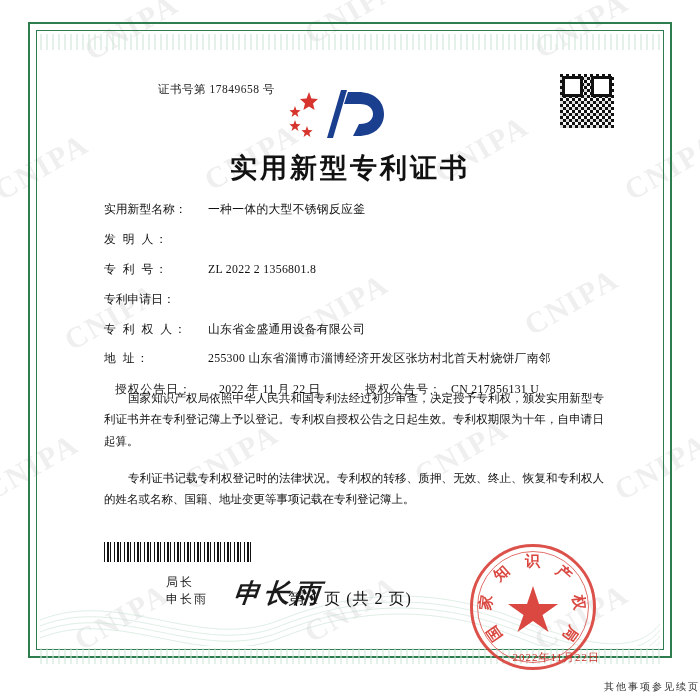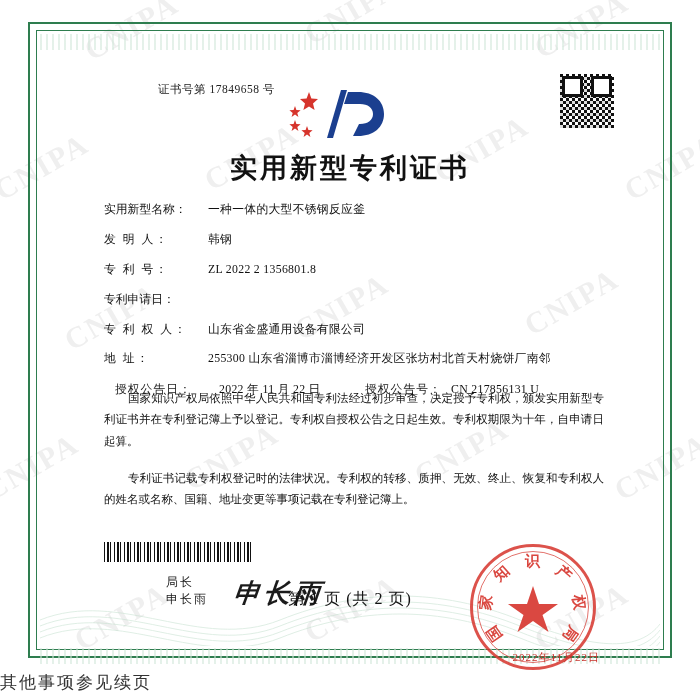--- a/index.html
+++ b/index.html
@@ -304,22 +304,22 @@
     font-size: 16px;
     color: #111;
     letter-spacing: 1px;
   }
 
   .footer-note {
     position: absolute;
     left: 0;
     bottom: 6px;
     width: 100%;
-    text-align: left;
-    font-size: 17px;
+    text-align: right;
+    font-size: 10px;
     color: #333;
     letter-spacing: 2px;
     font-family: Liberation Sans, sans-serif;
   }
 </style>
 </head>
 <body>
 
 <div id="page">
 
@@ -382,21 +382,20 @@
 
     <div class="title">实用新型专利证书</div>
 
     <div class="fields">
       <div class="row">
         <div class="label tight">实用新型名称：</div>
         <div class="value">一种一体的大型不锈钢反应釜</div>
       </div>
       <div class="row">
         <div class="label">发 明 人：</div>
-        <div class="value">韩钢</div>
       </div>
       <div class="row">
         <div class="label">专 利 号：</div>
         <div class="value">ZL 2022 2 1356801.8</div>
       </div>
       <div class="row">
         <div class="label tight">专利申请日：</div>
       </div>
       <div class="row">
         <div class="label">专 利 权 人：</div>

